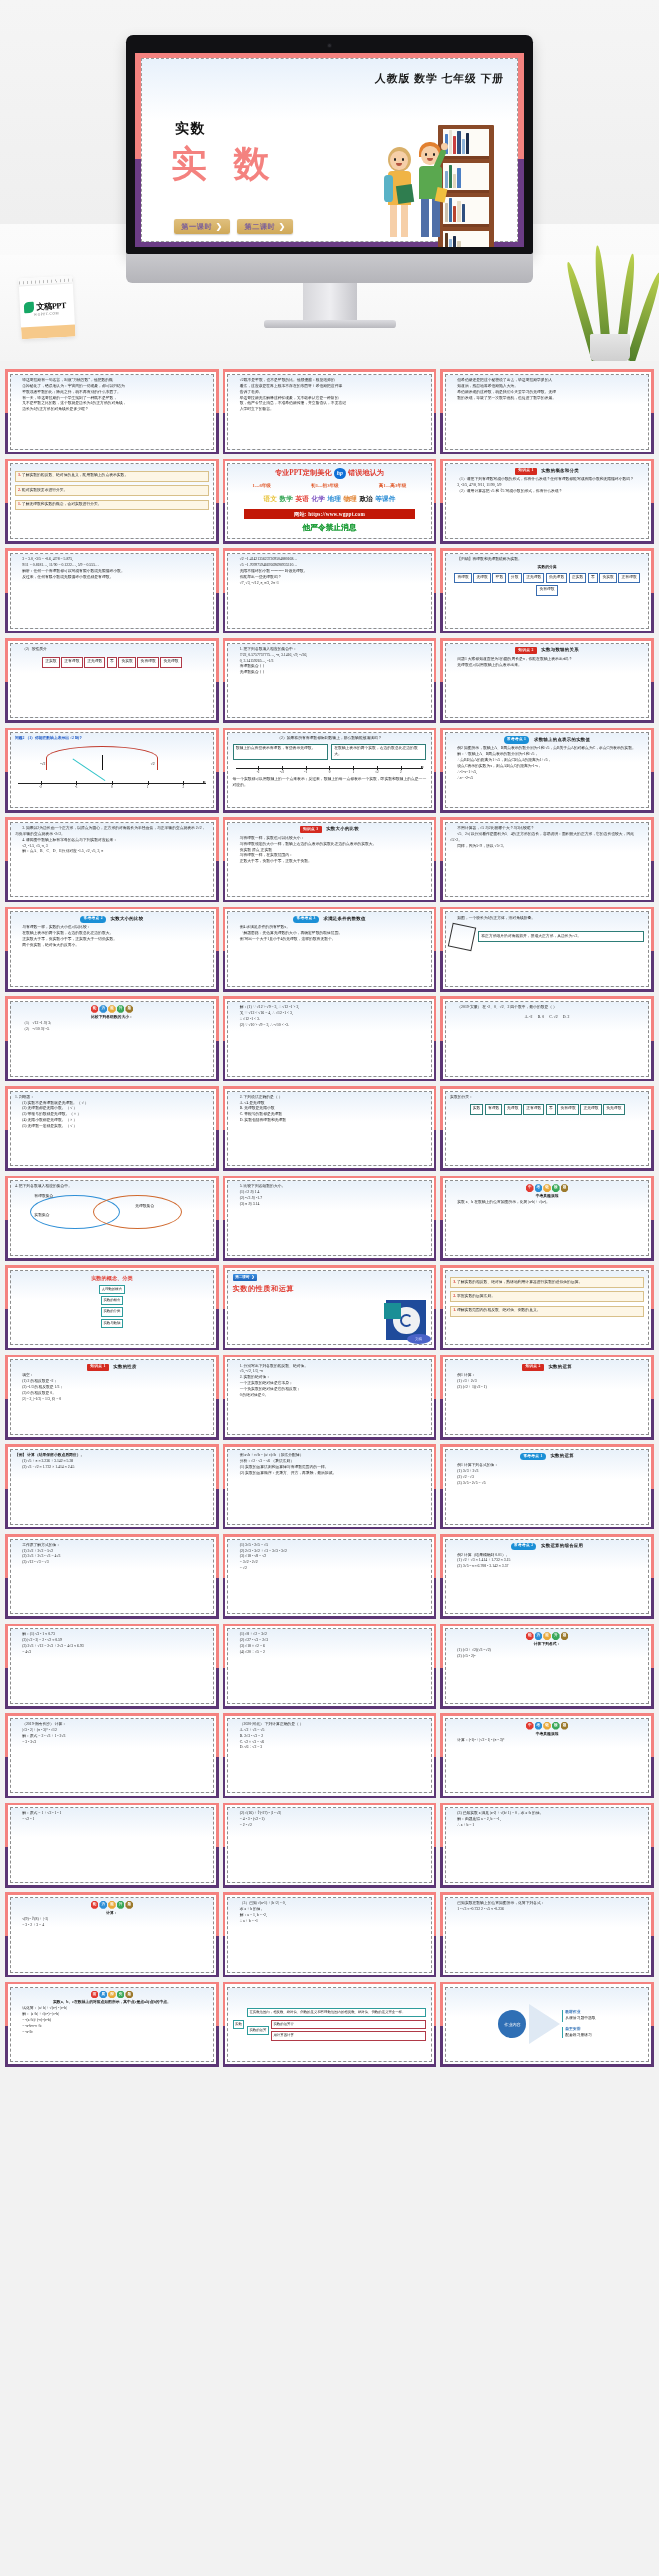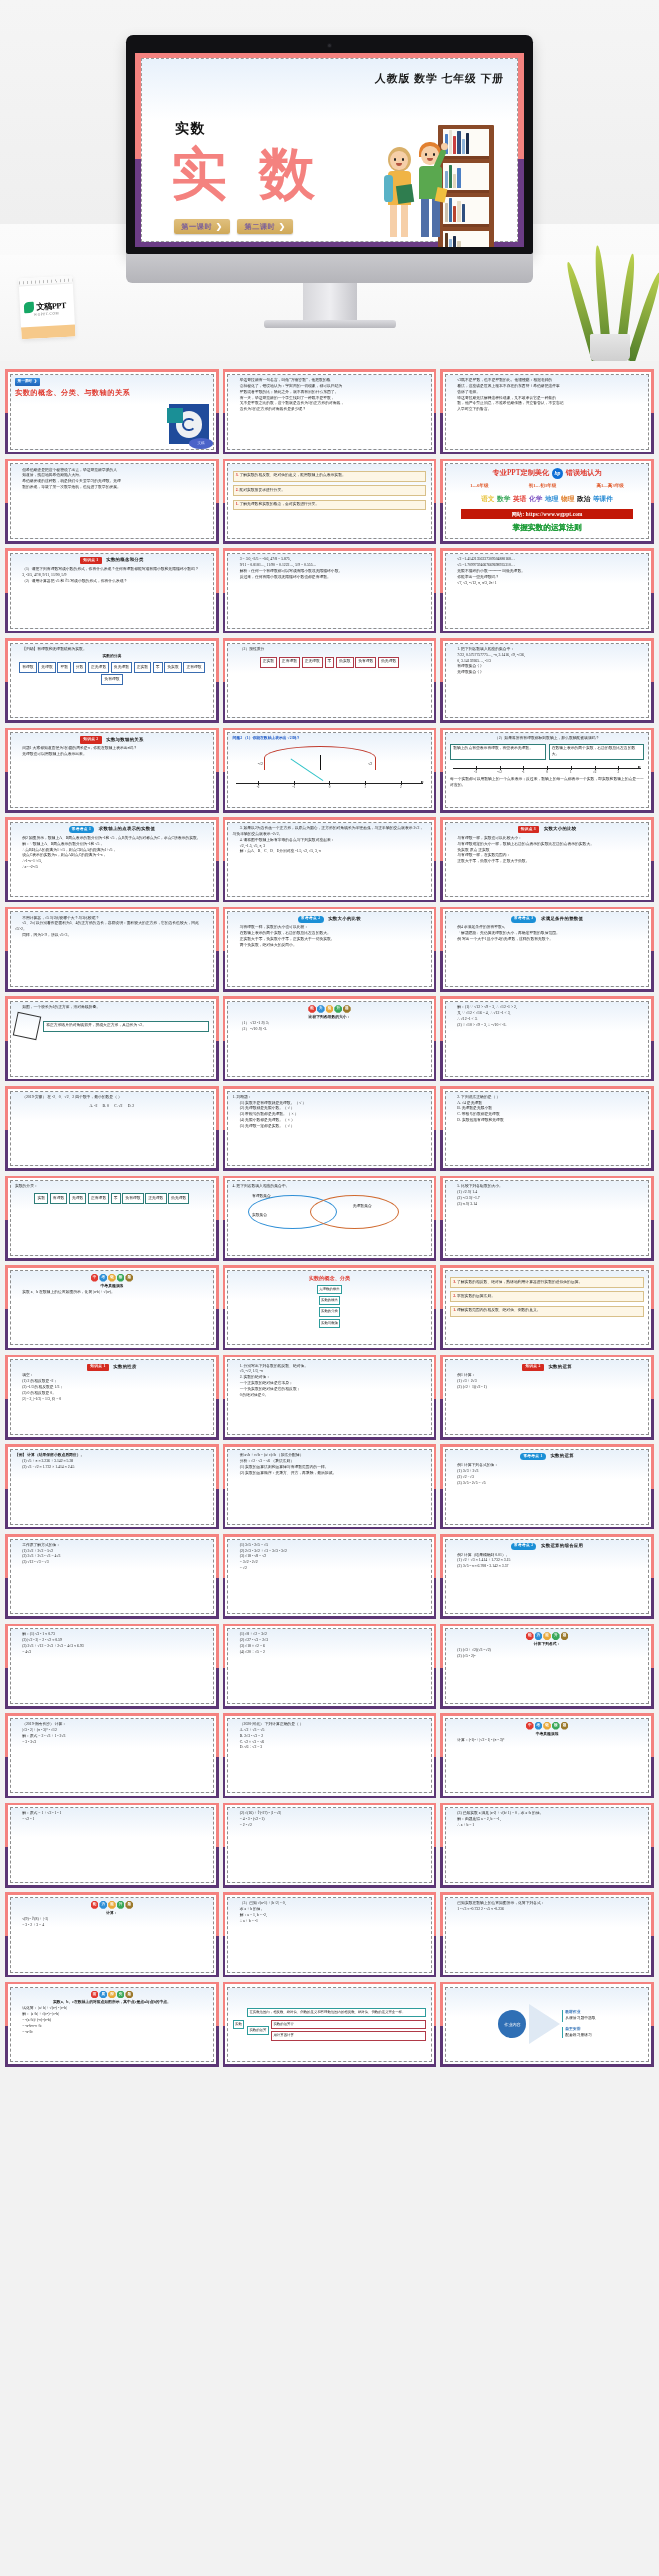--- a/index.html
+++ b/index.html
@@ -50,21 +50,21 @@
     font-size:10.8px; color:#1b1b1b; letter-spacing:1px;
     font-family:"Liberation Serif", serif; font-weight:700;
     transform: skewX(-4deg);
   }
   .tslide .small-title {
     position:absolute; left:33px; top:61px; font-size:14px; font-weight:700; color:#111;
     letter-spacing:1.5px;
   }
   .tslide .big-title {
     position:absolute; left:29px; top:86px;
-    font-size:56px; font-weight:700; color:#F4827F; letter-spacing:8.2px;
+    font-size:36px; font-weight:700; color:#F4827F; letter-spacing:8.2px;
     line-height:1.05;
     font-family:"Liberation Sans", sans-serif;
   }
   .ct-row { position:absolute; left:32px; bottom:6.2px; display:flex; gap:7.2px; }
   .ct-btn {
     width:56px; height:15.5px; border-radius:2.1px;
     background:linear-gradient(180deg,#e0c07e,#cfa858);
     box-shadow:0 1px 1.5px rgba(0,0,0,.2);
     display:flex; align-items:center; justify-content:center; gap:3.6px;
     font-size:7.2px; color:#7a5e9a; font-weight:700; letter-spacing:0.5px;
@@ -297,35 +297,20 @@
     </div>
     <div class="lgs">WGPPT.COM</div>
     <div class="base"></div>
   </div>
 </div>
 
 <div class="grid" id="slide-grid">
   <div class="slide">
     <div class="sheet">
       <div class="pg">
-    <div class="ct-chip">第一课时 <b>❯</b></div>
-    <div class="sec-title">实数的概念、分类、与数轴的关系</div>
-    
- <div class="gear">
-   <div class="g1"></div>
-            <div class="g2"></div>
-            <div class="g3"></div>
-            <div class="teal"></div>
-   <div class="pill">文稿</div>
- </div></div>
-    </div>
-  </div>
-  <div class="slide">
-    <div class="sheet">
-      <div class="pg">
           <div class="ind">毕达哥拉斯有一句名言，叫做“万物皆数”，他把数的概</div>
           <div class="ind">念神秘化了，错误地认为：宇宙间的一切现象，都可以归结为</div>
           <div class="ind">整数或者整数的比；除此之外，就不再有别的什么东西了。</div>
           <div class="ind">有一天，毕达哥拉斯的一个学生找到了一种既不是整数，</div>
           <div class="ind">又不是整数之比的数，这个数就是边长为1的正方形的对角线，</div>
           <div class="ind">边长为1的正方形的对角线长是多少呢？</div>
         </div>
     </div>
   </div>
   <div class="slide">
@@ -378,21 +363,21 @@
       <span style="color:#e8c33a">语文</span>
             <span style="color:#3aa85a">数学</span>
             <span style="color:#e23b32">英语</span>
             <span style="color:#7a4fc0">化学</span>
             <span style="color:#2f8fd6">地理</span>
             <span style="color:#e07f2b">物理</span>
             <span style="color:#111">政治</span>
             <span style="color:#2f8fd6">等课件</span>
     </div>
     <div class="ad-url">网站: https://www.wgppt.com</div>
-    <div class="ad-join">掌握实数的运算法则</div>
+    <div class="ad-join">他严令禁止消息</div>
         </div>
     </div>
   </div>
   <div class="slide">
     <div class="sheet">
       <div class="pg">
     <div class="kt-head">
       <span class="kt-badge" style="">知识点 1</span>
       <span class="kt-title">实数的概念和分类</span>
     </div>
@@ -754,20 +739,35 @@
             <span class="mm-node">实数的概念</span>
             <span class="mm-node">实数的分类</span>
             <span class="mm-node">实数与数轴</span>
     </div>
         </div>
     </div>
   </div>
   <div class="slide">
     <div class="sheet">
       <div class="pg">
+    <div class="ct-chip">第二课时 <b>❯</b></div>
+    <div class="sec-title">实数的性质和运算</div>
+    
+ <div class="gear">
+   <div class="g1"></div>
+            <div class="g2"></div>
+            <div class="g3"></div>
+            <div class="teal"></div>
+   <div class="pill">文稿</div>
+ </div></div>
+    </div>
+  </div>
+  <div class="slide">
+    <div class="sheet">
+      <div class="pg">
           <div style="display:flex;flex-direction:column;gap:3.6px;padding-top:3.1px">
             <div class="box" style="background:#fdf6e6;border-color:#d8c08a"><b class="r">3.</b> 了解实数的相反数、绝对值，熟练地利用计算器进行实数的近似值的运算。</div>
             <div class="box" style="background:#fdf6e6;border-color:#d8c08a"><b class="r">2.</b> 掌握实数的运算法则。</div>
             <div class="box" style="background:#fdf6e6;border-color:#d8c08a"><b class="r">1.</b> 理解实数范围内的相反数、绝对值、倒数的意义。</div>
           </div>
         </div>
     </div>
   </div>
   <div class="slide">
     <div class="sheet">

